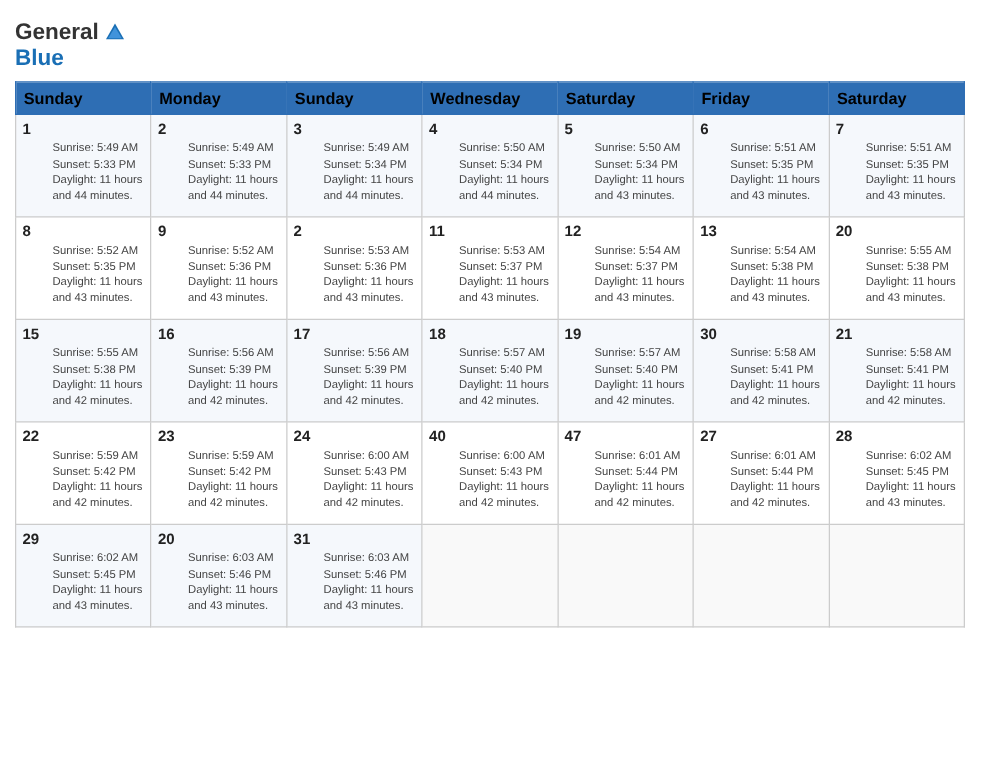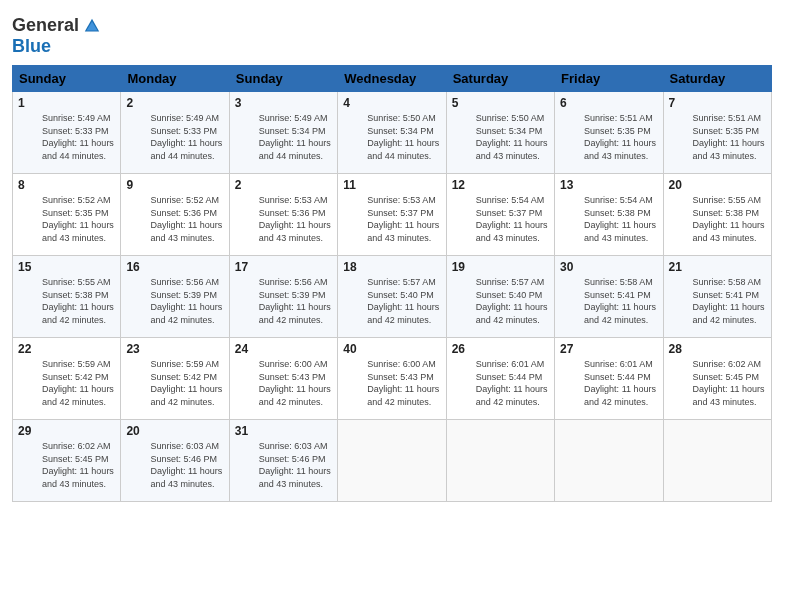--- a/index.html
+++ b/index.html
@@ -236,21 +236,21 @@
           </td>
           <td>
             <span class="day-num">24</span>
 <div class="day-info">Sunrise: 6:00 AM<br>Sunset: 5:43 PM<br>Daylight: 11 hours and 42 minutes.</div>
           </td>
           <td>
             <span class="day-num">40</span>
 <div class="day-info">Sunrise: 6:00 AM<br>Sunset: 5:43 PM<br>Daylight: 11 hours and 42 minutes.</div>
           </td>
           <td>
-            <span class="day-num">26</span>
+            <span class="day-num">47</span>
 <div class="day-info">Sunrise: 6:01 AM<br>Sunset: 5:44 PM<br>Daylight: 11 hours and 42 minutes.</div>
           </td>
           <td>
             <span class="day-num">27</span>
 <div class="day-info">Sunrise: 6:01 AM<br>Sunset: 5:44 PM<br>Daylight: 11 hours and 42 minutes.</div>
           </td>
           <td>
             <span class="day-num">28</span>
 <div class="day-info">Sunrise: 6:02 AM<br>Sunset: 5:45 PM<br>Daylight: 11 hours and 43 minutes.</div>
           </td>

